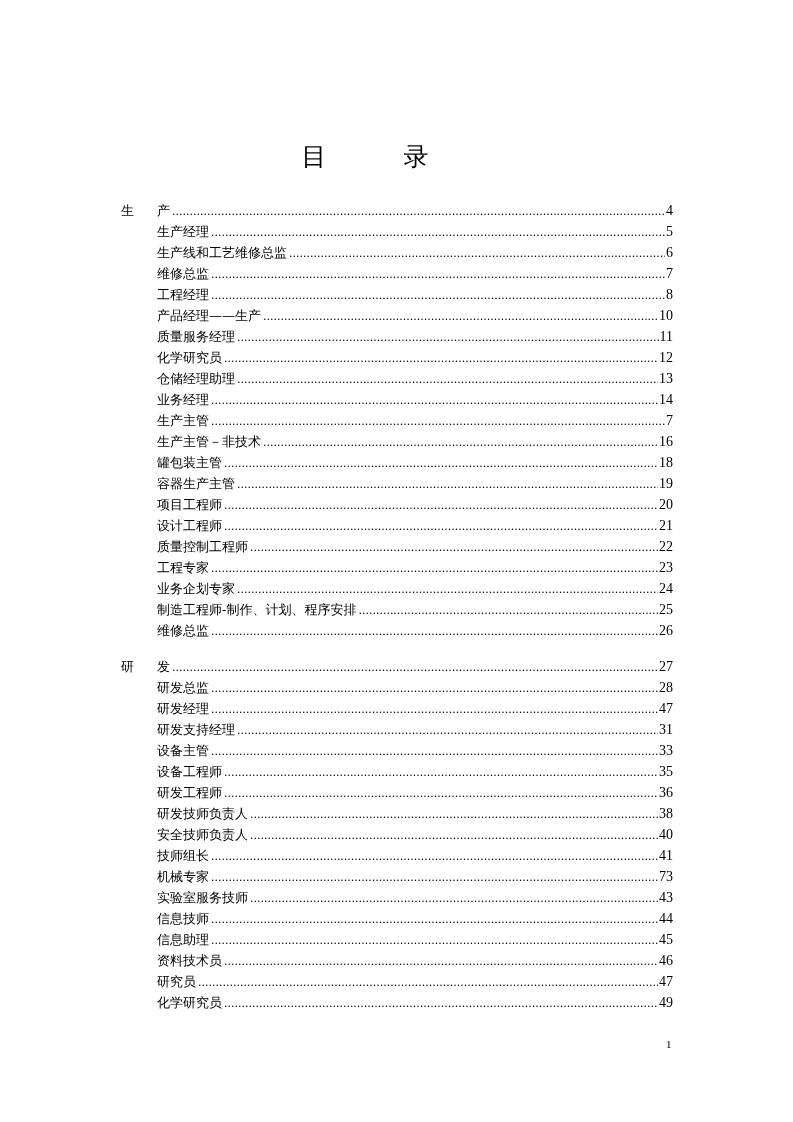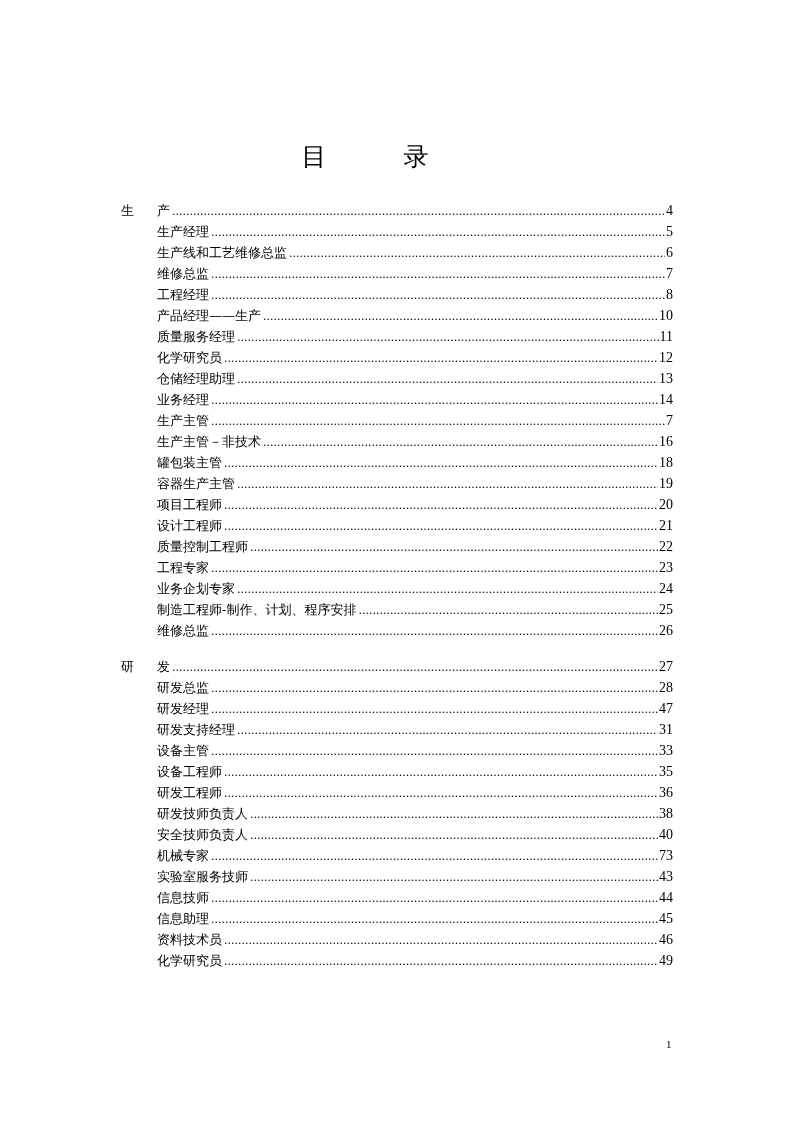--- a/index.html
+++ b/index.html
@@ -179,20 +179,25 @@
       <span class="label">研发技师负责人</span>
       <span class="dots"></span>
       <span class="page">38</span>
     </div>
     <div class="row sub">
       <span class="label">安全技师负责人</span>
       <span class="dots"></span>
       <span class="page">40</span>
     </div>
     <div class="row sub">
+      <span class="label">技师组长</span>
+      <span class="dots"></span>
+      <span class="page">41</span>
+    </div>
+    <div class="row sub">
       <span class="label">机械专家</span>
       <span class="dots"></span>
       <span class="page">73</span>
     </div>
     <div class="row sub">
       <span class="label">实验室服务技师</span>
       <span class="dots"></span>
       <span class="page">43</span>
     </div>
     <div class="row sub">
@@ -204,19 +209,24 @@
       <span class="label">信息助理</span>
       <span class="dots"></span>
       <span class="page">45</span>
     </div>
     <div class="row sub">
       <span class="label">资料技术员</span>
       <span class="dots"></span>
       <span class="page">46</span>
     </div>
     <div class="row sub">
+      <span class="label">研究员</span>
+      <span class="dots"></span>
+      <span class="page">47</span>
+    </div>
+    <div class="row sub">
       <span class="label">化学研究员</span>
       <span class="dots"></span>
       <span class="page">49</span>
     </div>
   </div>
 
 <div class="footer">1</div>
 
 </body></html>

